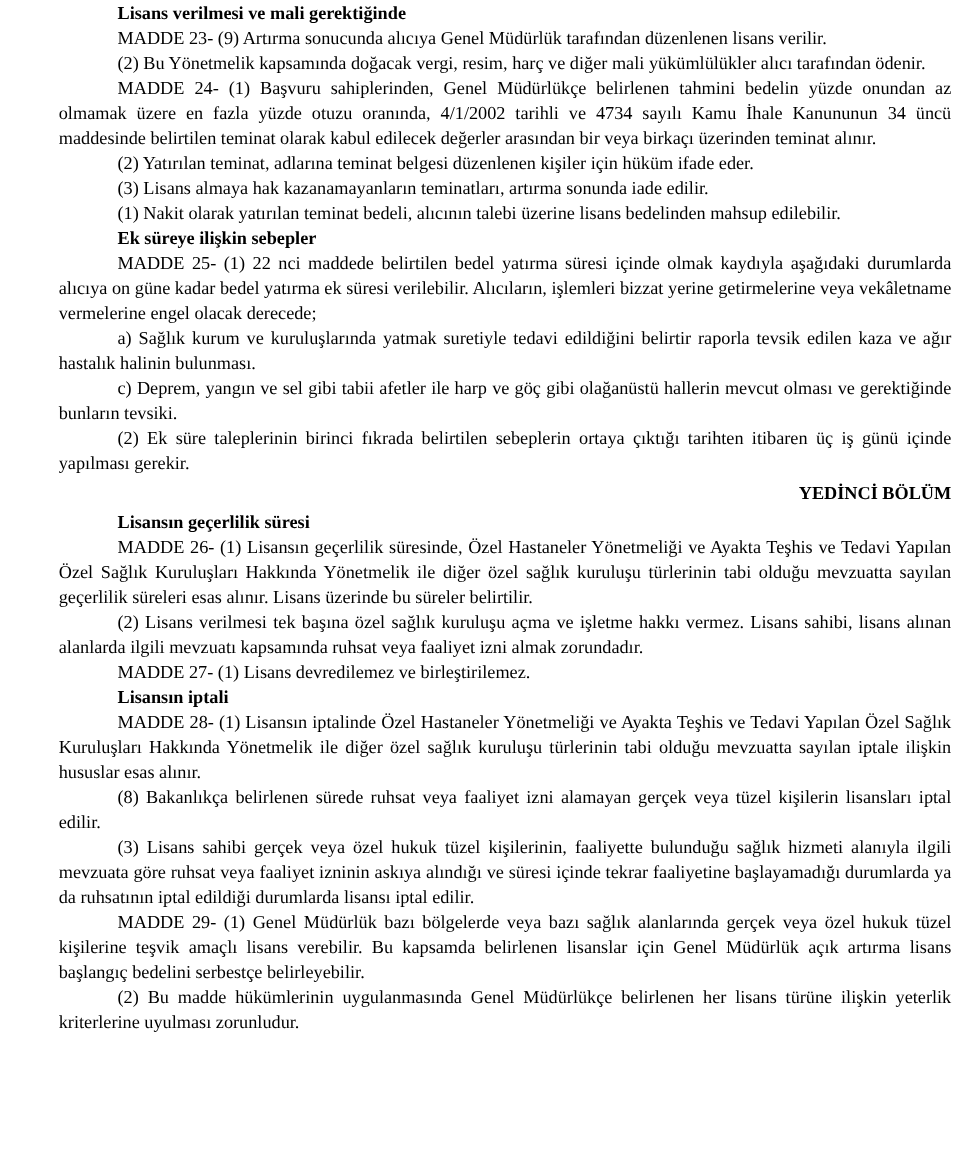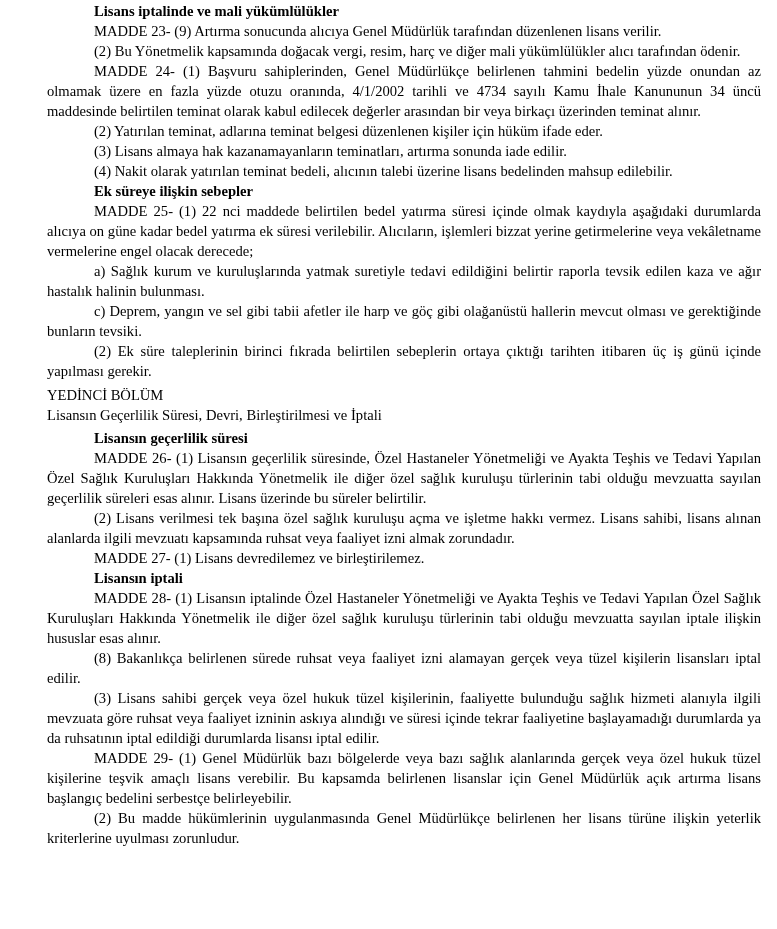--- a/index.html
+++ b/index.html
@@ -7,43 +7,42 @@
     width: 777px; height: 929px; overflow: hidden;
     font-family: "Liberation Serif", "DejaVu Serif", serif;
     font-size: 14.6px; color: #000;
   }
   .page { position: relative; padding: 0 16px 0 47px; padding-top: 1px; }
   .p {
     margin: 0; line-height: 20px; text-align: justify;
     text-indent: 47px;
   }
   .h { font-weight: bold; text-align: left; }
-  .c { text-align: left; text-indent: 0; font-weight: normal; }
+  .c { text-align: right; text-indent: 0; font-weight: bold; }
   .chapter { margin-top: 4px; }
   .gap { height: 3px; }
   b.madde { font-weight: normal; }
 </style>
 </head>
 <body>
 
 <div class="page">
-  <p class="p h">Lisans iptalinde ve mali yükümlülükler</p>
+  <p class="p h">Lisans verilmesi ve mali gerektiğinde</p>
   <p class="p"><b class="madde">MADDE 23</b><span>- (9) Artırma sonucunda alıcıya Genel Müdürlük tarafından düzenlenen lisans verilir.</span></p>
   <p class="p">(2) Bu Yönetmelik kapsamında doğacak vergi, resim, harç ve diğer mali yükümlülükler alıcı tarafından ödenir.</p>
   <p class="p"><b class="madde">MADDE 24</b><span>- (1) Başvuru sahiplerinden, Genel Müdürlükçe belirlenen tahmini bedelin yüzde onundan az olmamak üzere en fazla yüzde otuzu oranında, 4/1/2002 tarihli ve 4734 sayılı Kamu İhale Kanununun 34 üncü maddesinde belirtilen teminat olarak kabul edilecek değerler arasından bir veya birkaçı üzerinden teminat alınır.</span></p>
   <p class="p">(2) Yatırılan teminat, adlarına teminat belgesi düzenlenen kişiler için hüküm ifade eder.</p>
   <p class="p">(3) Lisans almaya hak kazanamayanların teminatları, artırma sonunda iade edilir.</p>
-  <p class="p">(4) Nakit olarak yatırılan teminat bedeli, alıcının talebi üzerine lisans bedelinden mahsup edilebilir.</p>
+  <p class="p">(1) Nakit olarak yatırılan teminat bedeli, alıcının talebi üzerine lisans bedelinden mahsup edilebilir.</p>
   <p class="p h">Ek süreye ilişkin sebepler</p>
   <p class="p"><b class="madde">MADDE 25</b><span>- (1) 22 nci maddede belirtilen bedel yatırma süresi içinde olmak kaydıyla aşağıdaki durumlarda alıcıya on güne kadar bedel yatırma ek süresi verilebilir. Alıcıların, işlemleri bizzat yerine getirmelerine veya vekâletname vermelerine engel olacak derecede;</span></p>
   <p class="p">a) Sağlık kurum ve kuruluşlarında yatmak suretiyle tedavi edildiğini belirtir raporla tevsik edilen kaza ve ağır hastalık halinin bulunması.</p>
   <p class="p">c) Deprem, yangın ve sel gibi tabii afetler ile harp ve göç gibi olağanüstü hallerin mevcut olması ve gerektiğinde bunların tevsiki.</p>
   <p class="p">(2) Ek süre taleplerinin birinci fıkrada belirtilen sebeplerin ortaya çıktığı tarihten itibaren üç iş günü içinde yapılması gerekir.</p>
   <p class="p c chapter">YEDİNCİ BÖLÜM</p>
-  <p class="p c">Lisansın Geçerlilik Süresi, Devri, Birleştirilmesi ve İptali</p>
   <div class="gap"></div>
   <p class="p h">Lisansın geçerlilik süresi</p>
   <p class="p"><b class="madde">MADDE 26</b><span>- (1) Lisansın geçerlilik süresinde, Özel Hastaneler Yönetmeliği ve Ayakta Teşhis ve Tedavi Yapılan Özel Sağlık Kuruluşları Hakkında Yönetmelik ile diğer özel sağlık kuruluşu türlerinin tabi olduğu mevzuatta sayılan geçerlilik süreleri esas alınır. Lisans üzerinde bu süreler belirtilir.</span></p>
   <p class="p">(2) Lisans verilmesi tek başına özel sağlık kuruluşu açma ve işletme hakkı vermez. Lisans sahibi, lisans alınan alanlarda ilgili mevzuatı kapsamında ruhsat veya faaliyet izni almak zorundadır.</p>
   <p class="p"><b class="madde">MADDE 27</b><span>- (1) Lisans devredilemez ve birleştirilemez.</span></p>
   <p class="p h">Lisansın iptali</p>
   <p class="p"><b class="madde">MADDE 28</b><span>- (1) Lisansın iptalinde Özel Hastaneler Yönetmeliği ve Ayakta Teşhis ve Tedavi Yapılan Özel Sağlık Kuruluşları Hakkında Yönetmelik ile diğer özel sağlık kuruluşu türlerinin tabi olduğu mevzuatta sayılan iptale ilişkin hususlar esas alınır.</span></p>
   <p class="p">(8) Bakanlıkça belirlenen sürede ruhsat veya faaliyet izni alamayan gerçek veya tüzel kişilerin lisansları iptal edilir.</p>
   <p class="p">(3) Lisans sahibi gerçek veya özel hukuk tüzel kişilerinin, faaliyette bulunduğu sağlık hizmeti alanıyla ilgili mevzuata göre ruhsat veya faaliyet izninin askıya alındığı ve süresi içinde tekrar faaliyetine başlayamadığı durumlarda ya da ruhsatının iptal edildiği durumlarda lisansı iptal edilir.</p>
   <p class="p"><b class="madde">MADDE 29</b><span>- (1) Genel Müdürlük bazı bölgelerde veya bazı sağlık alanlarında gerçek veya özel hukuk tüzel kişilerine teşvik amaçlı lisans verebilir. Bu kapsamda belirlenen lisanslar için Genel Müdürlük açık artırma lisans başlangıç bedelini serbestçe belirleyebilir.</span></p>

